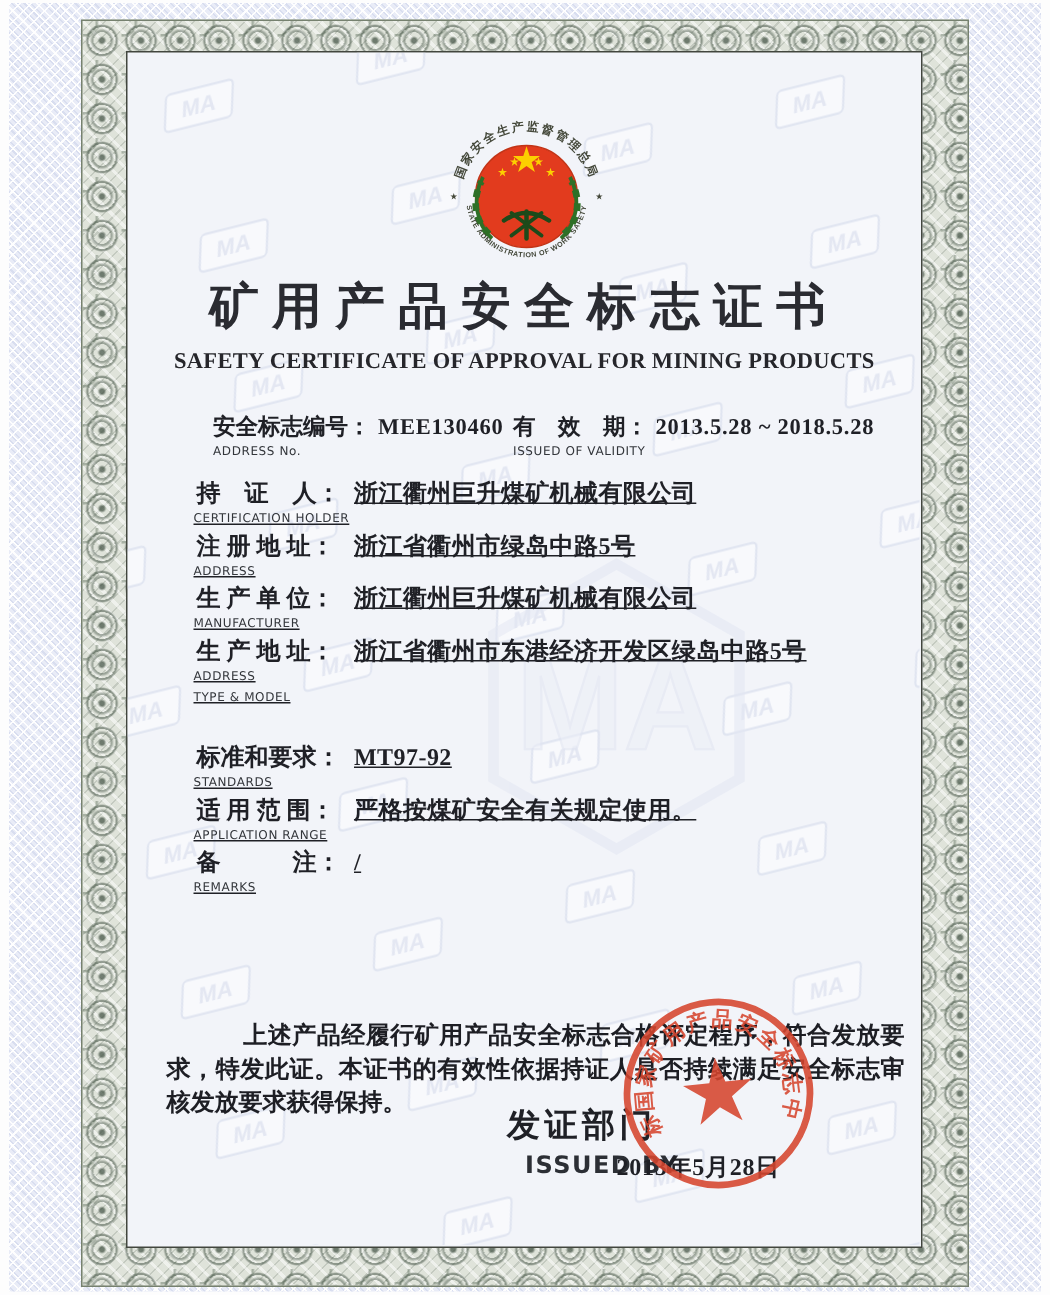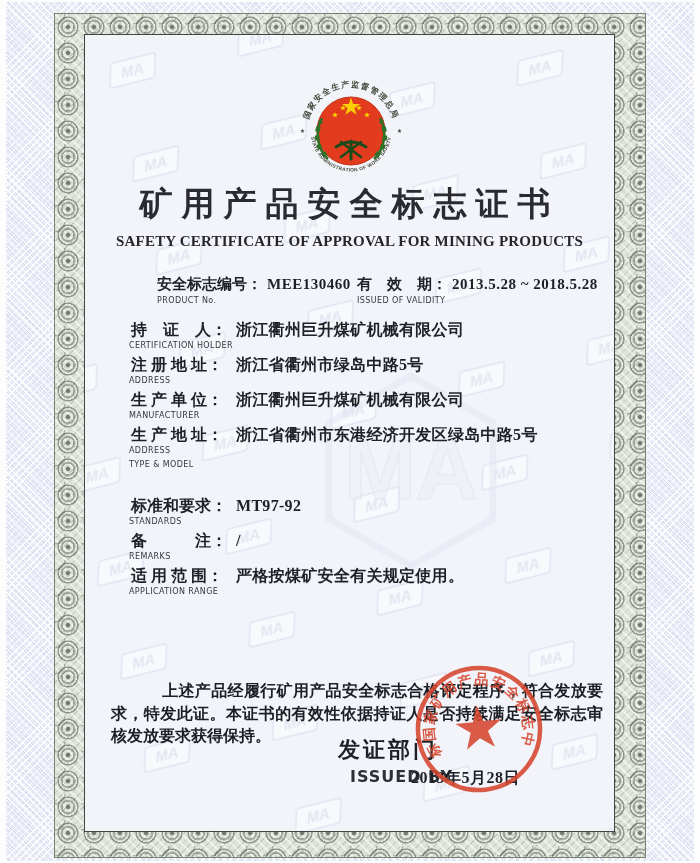--- a/index.html
+++ b/index.html
@@ -33,30 +33,30 @@
   .wm-pattern{position:absolute;left:0;top:0;width:100%;height:100%;pointer-events:none;}
   .wm-big{position:absolute;left:176px;top:286px;pointer-events:none;}
 
   .emblem{position:absolute;left:206px;top:32px;}
 
   .title{position:absolute;top:147px;left:0;width:100%;margin:0;text-align:center;
     font-size:33px;font-weight:700;letter-spacing:9px;color:#2a2b31;white-space:nowrap;}
   .subtitle{position:absolute;top:198px;left:0;width:100%;text-align:center;
     font-size:15px;font-weight:700;letter-spacing:.2px;color:#26262b;}
 
-  .meta-row{position:absolute;top:240px;left:16px;width:100%;height:40px;}
+  .meta-row{position:absolute;top:240px;left:1px;width:100%;height:40px;}
   .meta-col{position:absolute;}
   .meta-col.c1{left:56px;}
   .meta-col.c2{left:256px;}
   .m-main{font-size:15px;font-weight:700;white-space:nowrap;}
   .m-value{font-weight:600;margin-left:5px;letter-spacing:.5px;}
   .m-sub{font-family:"DejaVu Sans","Liberation Sans",sans-serif;font-size:8px;
     letter-spacing:.4px;color:#33363b;margin-top:2px;}
 
-  .fields{position:absolute;top:284px;left:46px;right:14px;}
+  .fields{position:absolute;top:284px;left:46px;right:14px;text-decoration:underline;}
   .field-row{height:35px;}
   .field-row.gap{}
   .f-main{font-size:16px;font-weight:700;line-height:21px;white-space:nowrap;}
   .f-label{display:inline-block;min-width:96px;}
   .f-value{font-weight:600;margin-left:9px;letter-spacing:.3px;}
   .f-sub{font-family:"DejaVu Sans","Liberation Sans",sans-serif;font-size:8px;
     letter-spacing:.4px;color:#33363b;line-height:10px;margin-top:1px;margin-left:-2px;}
 
   .statement{position:absolute;top:645px;left:26px;width:492px;margin:0;
     font-size:16px;line-height:22.5px;font-weight:700;text-indent:3.2em;
@@ -138,21 +138,21 @@
     </svg>
 
     <h1 class="title">矿用产品安全标志证书</h1>
     <div class="subtitle">SAFETY CERTIFICATE OF APPROVAL FOR MINING PRODUCTS</div>
 
     <div class="meta-row">
       <div class="meta-col c1">
         <div class="m-main">
           <span>安全标志编号：</span><span class="m-value">MEE130460</span>
         </div>
-        <div class="m-sub">PRODUCT No.</div>
+        <div class="m-sub">ADDRESS No.</div>
       </div>
       <div class="meta-col c2">
         <div class="m-main">
           <span>有　效　期：</span><span class="m-value">2013.5.28 ~ 2018.5.28</span>
         </div>
         <div class="m-sub">ISSUED OF VALIDITY</div>
       </div>
     </div>
 
     <div class="fields" id="fields">
@@ -191,30 +191,30 @@
 
   <div class="field-row gap">
     <div class="f-main">
       <span class="f-label">标准和要求：</span><span class="f-value">MT97-92</span>
     </div>
     <div class="f-sub">STANDARDS</div>
   </div>
 
   <div class="field-row">
     <div class="f-main">
+      <span class="f-label">适 用 范 围：</span><span class="f-value">严格按煤矿安全有关规定使用。</span>
+    </div>
+    <div class="f-sub">APPLICATION RANGE</div>
+  </div>
+
+  <div class="field-row">
+    <div class="f-main">
       <span class="f-label">备　　　注：</span><span class="f-value">/</span>
     </div>
     <div class="f-sub">REMARKS</div>
-  </div>
-
-  <div class="field-row">
-    <div class="f-main">
-      <span class="f-label">适 用 范 围：</span><span class="f-value">严格按煤矿安全有关规定使用。</span>
-    </div>
-    <div class="f-sub">APPLICATION RANGE</div>
   </div>
 </div>
 
     <p class="statement">上述产品经履行矿用产品安全标志合格评定程序，符合发放要求，特发此证。本证书的有效性依据持证人是否持续满足安全标志审核发放要求获得保持。</p>
 
     <div class="issued">
       <div class="issued-cn">发证部门</div>
       <div class="issued-en">ISSUED BY</div>
     </div>
     <div class="issue-date">2013年5月28日</div>

